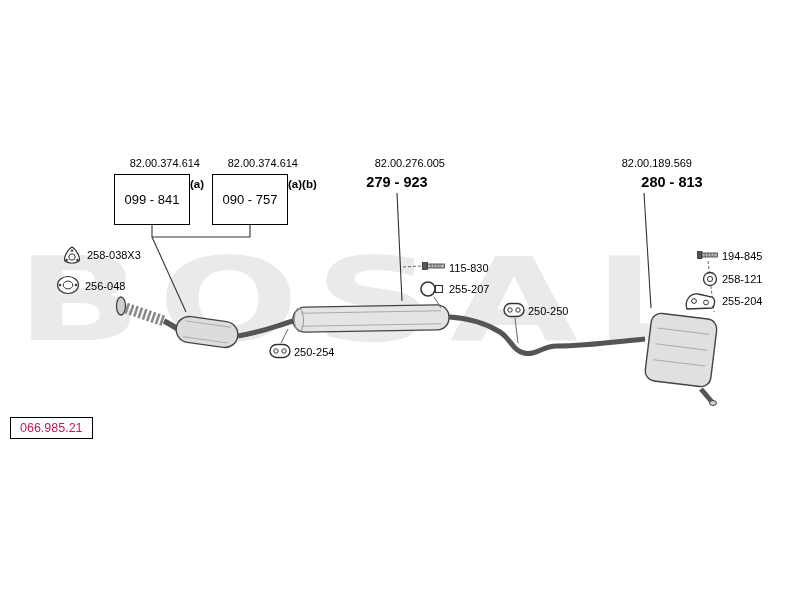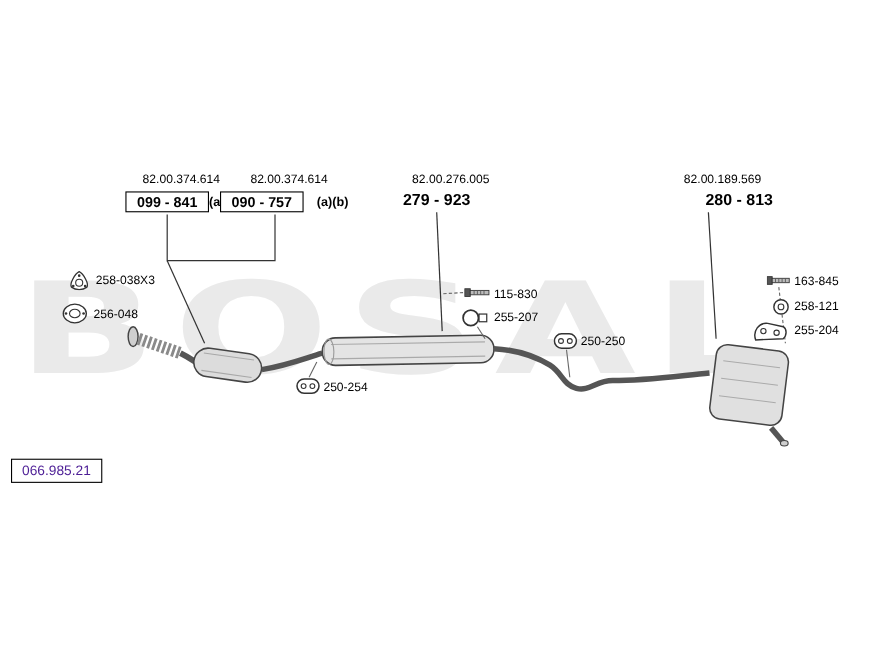--- a/index.html
+++ b/index.html
@@ -22,31 +22,31 @@
     z-index:0;
     white-space:nowrap;
   }
   .diagram-svg{left:0;top:0;z-index:1;}
   .txt{z-index:2;}
   .ref{
     font-size:11px;font-weight:normal;color:#000;text-align:right;width:96px;
   }
   .partnum-box{
     border:1.5px solid #000;background:#fff;
-    font-size:13px;font-weight:bold;text-align:center;
-    padding:1px 4px;white-space:nowrap;
+    font-size:13px;font-weight:normal;text-align:center;
+    padding:17px 4px;white-space:nowrap;
   }
   .partnum{
     font-size:14.5px;font-weight:bold;text-align:center;width:96px;white-space:nowrap;
   }
   .suffix{font-size:11.5px;font-weight:bold;white-space:nowrap;}
   .plabel{font-size:11px;color:#000;white-space:nowrap;}
   .docbox{
     border:1.2px solid #000;background:#fff;
-    font-size:12.5px;padding:3px 9px;color:#4c1d95;
+    font-size:12.5px;padding:3px 9px;color:#be185d;
   }
 </style>
 </head>
 <body>
 
 <div class="abs watermark" style="left:16px;top:242px">BOSAL</div>
 
 <svg class="abs diagram-svg" width="800" height="600" viewBox="0 0 800 600">
 
   <path d="M152,195 V237 H250 V195" fill="none" stroke="#333" stroke-width="1.1"></path>
@@ -94,21 +94,21 @@
   <line x1="515" y1="318" x2="518" y2="343" stroke="#666" stroke-width="1"></line>
   <line x1="281" y1="343" x2="288" y2="329" stroke="#666" stroke-width="1"></line>
   <line x1="708" y1="261" x2="714" y2="312" stroke="#666" stroke-width="1" stroke-dasharray="3,2"></line>
 </svg>
 
 <div class="abs txt ref" style="left:104px;top:157px">82.00.374.614</div>
 <div class="abs txt partnum-box" style="left:114px;top:174px;width:66px">099 - 841</div>
 <div class="abs txt suffix" style="left:190px;top:178px">(a)</div>
 
 <div class="abs txt ref" style="left:202px;top:157px">82.00.374.614</div>
-<div class="abs txt partnum-box" style="left:200px;top:174px;width:66px">090 - 757</div>
+<div class="abs txt partnum-box" style="left:212px;top:174px;width:66px">090 - 757</div>
 <div class="abs txt suffix" style="left:288px;top:178px">(a)(b)</div>
 
 <div class="abs txt ref" style="left:349px;top:157px">82.00.276.005</div>
 <div class="abs txt partnum" style="left:349px;top:174px">279 - 923</div>
 
 <div class="abs txt ref" style="left:596px;top:157px">82.00.189.569</div>
 <div class="abs txt partnum" style="left:624px;top:174px">280 - 813</div>
 
 <svg class="abs txt" style="left:62px;top:246px" width="20" height="18" viewBox="0 0 20 18">
   <path d="M10 1 C14 3 19 12 17 15 C13 18 7 18 3 15 C1 12 6 3 10 1 Z" fill="#fff" stroke="#333" stroke-width="1.2"></path>
@@ -152,21 +152,21 @@
   <circle cx="7" cy="8" r="2.2" fill="none" stroke="#333" stroke-width="1"></circle>
   <circle cx="15" cy="8" r="2.2" fill="none" stroke="#333" stroke-width="1"></circle>
 </svg>
 <div class="abs txt plabel" style="left:294px;top:346px">250-254</div>
 
 <svg class="abs txt" style="left:697px;top:250px" width="22" height="10" viewBox="0 0 22 10">
   <rect x="0.5" y="1.5" width="4.5" height="7" fill="#555" stroke="#333" stroke-width="0.8"></rect>
   <rect x="5" y="3" width="15.5" height="4" fill="#bbb" stroke="#333" stroke-width="0.8"></rect>
   <path d="M8 3 V7 M11 3 V7 M14 3 V7 M17 3 V7" stroke="#555" stroke-width="0.8"></path>
 </svg>
-<div class="abs txt plabel" style="left:722px;top:250px">163-845</div>
+<div class="abs txt plabel" style="left:722px;top:250px">194-845</div>
 
 <svg class="abs txt" style="left:701px;top:271px" width="18" height="16" viewBox="0 0 18 16">
   <circle cx="9" cy="8" r="6.5" fill="#fff" stroke="#333" stroke-width="1.3"></circle>
   <circle cx="9" cy="8" r="2.6" fill="#fff" stroke="#333" stroke-width="1"></circle>
 </svg>
 <div class="abs txt plabel" style="left:722px;top:273px">258-121</div>
 
 <svg class="abs txt" style="left:684px;top:290px" width="32" height="22" viewBox="0 0 32 22">
   <path d="M3 19 C0 11 6 3 14 4 L28 7 C31.5 9 31.5 15 28 18 Z" fill="#fff" stroke="#333" stroke-width="1.3"></path>
   <circle cx="10" cy="11" r="2.4" fill="none" stroke="#333" stroke-width="1"></circle>

